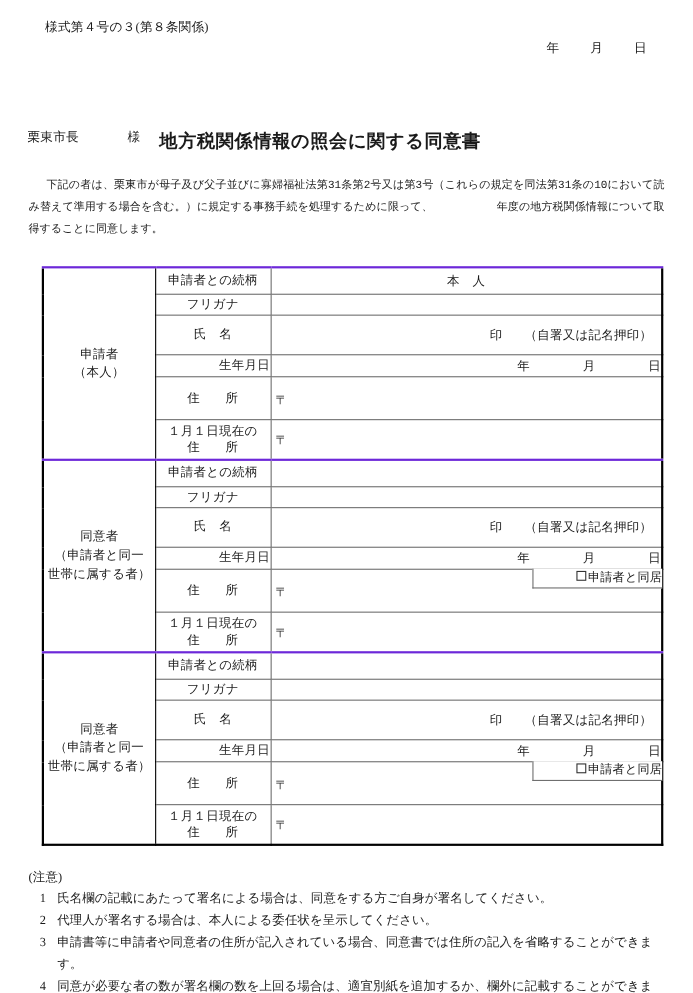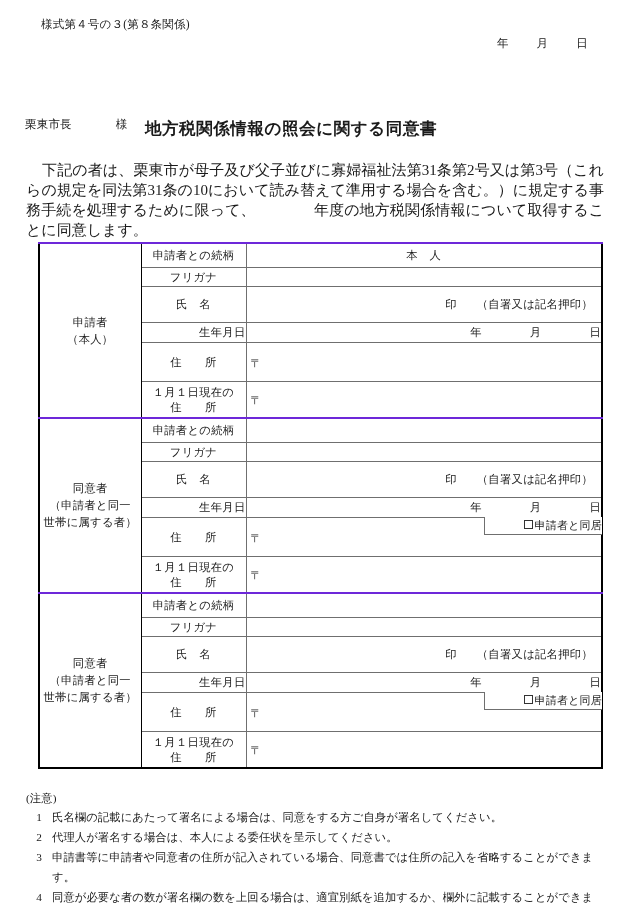--- a/index.html
+++ b/index.html
@@ -67,25 +67,26 @@
     font-family: "Liberation Sans", "DejaVu Sans", sans-serif;
     letter-spacing: .6px;
   }
 
   
   .intro {
     position: absolute;
     left: 26px;
     top: 160px;
     width: 578px;
-    font-size: 15px;
+    font-size: 10px;
     line-height: 20px;
     text-align: justify;
     text-justify: inter-ideograph;
     letter-spacing: 0px;
+    font-family: Liberation Mono, monospace;
   }
   .intro .indent { display: inline-block; width: 16px; }
   .intro .blank-year {
     display: inline-block;
     width: 58px;
   }
 
   
   .tbl {
     position: absolute;

